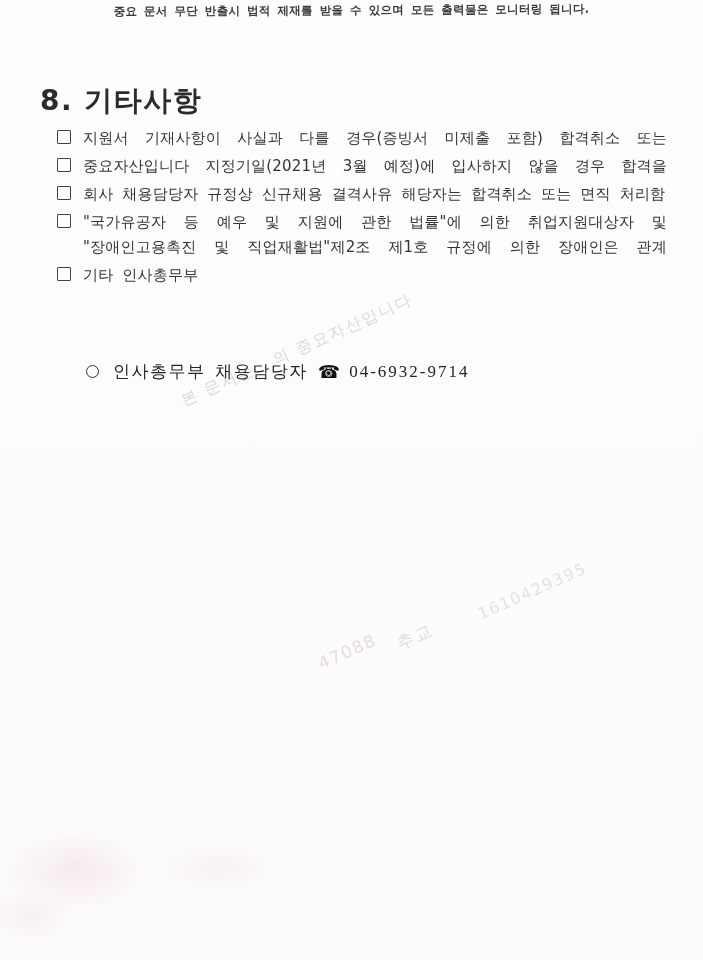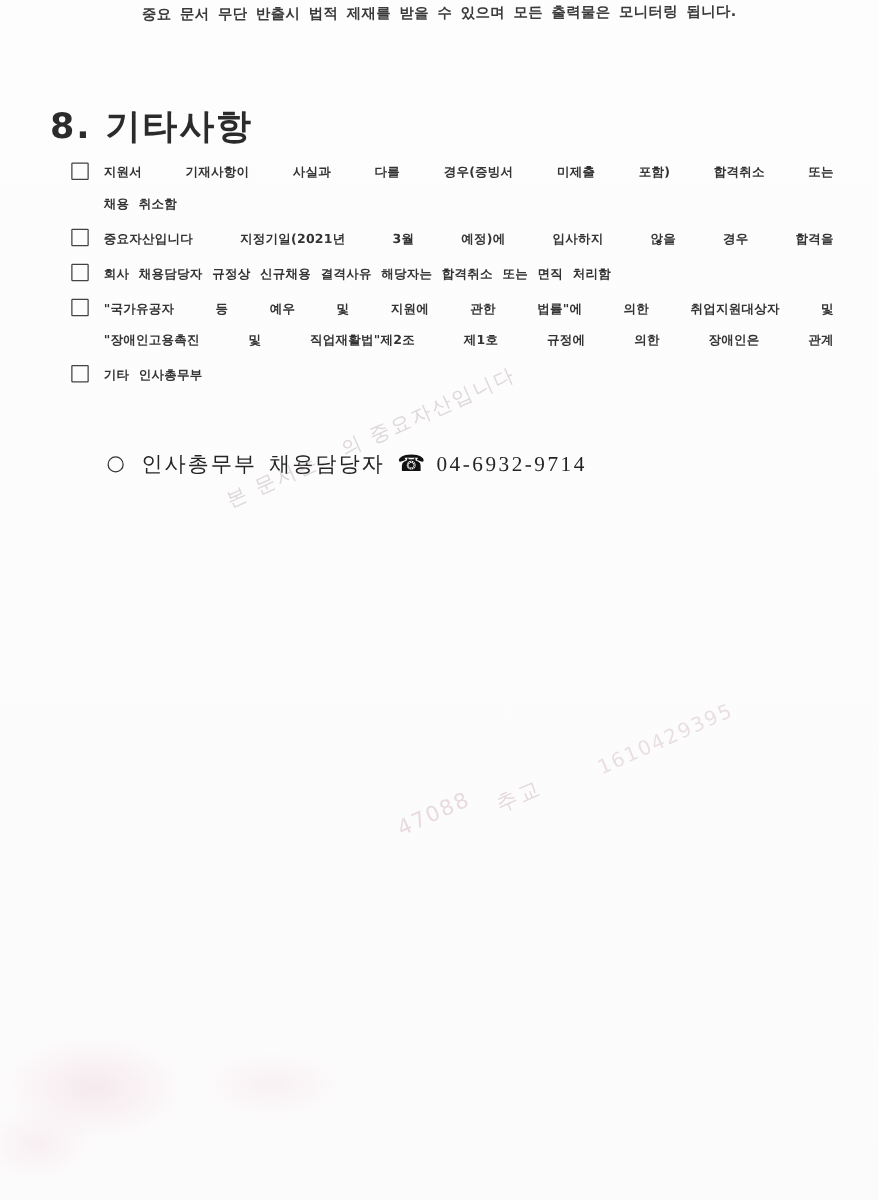--- a/index.html
+++ b/index.html
@@ -63,22 +63,22 @@
     height: 14px;
     border: 1.5px solid #424242;
     border-radius: 1px;
     margin-top: 4px;
     margin-right: 12px;
     box-sizing: border-box;
     background: transparent;
   }
   .item-text {
     flex: 1 1 auto;
-    font-size: 10px;
-    font-weight: 700;
+    font-size: 15px;
+    font-weight: 400;
     line-height: 25px;
     color: #333333;
     word-spacing: 4px;
     letter-spacing: 0.2px;
   }
   .line {
     text-align: justify;
     text-align-last: justify;
     white-space: nowrap;
   }
@@ -184,21 +184,20 @@
 
   <div class="disclaimer">중요 문서 무단 반출시 법적 제재를 받을 수 있으며 모든 출력물은 모니터링 됩니다.</div>
 
   <div class="heading">8. 기타사항</div>
 
   <div class="doc-list">
     <div class="item">
       <span class="checkbox"></span>
       <div class="item-text">
           <div class="line">지원서 기재사항이 사실과 다를 경우(증빙서 미제출 포함) 합격취소 또는</div>
-          <div class="line line-last">채용 취소함</div>
         </div>
     </div>
 
     <div class="item">
       <span class="checkbox"></span>
       <div class="item-text">
           <div class="line">중요자산입니다 지정기일(2021년 3월 예정)에 입사하지 않을 경우 합격을</div>
         </div>
     </div>
 

